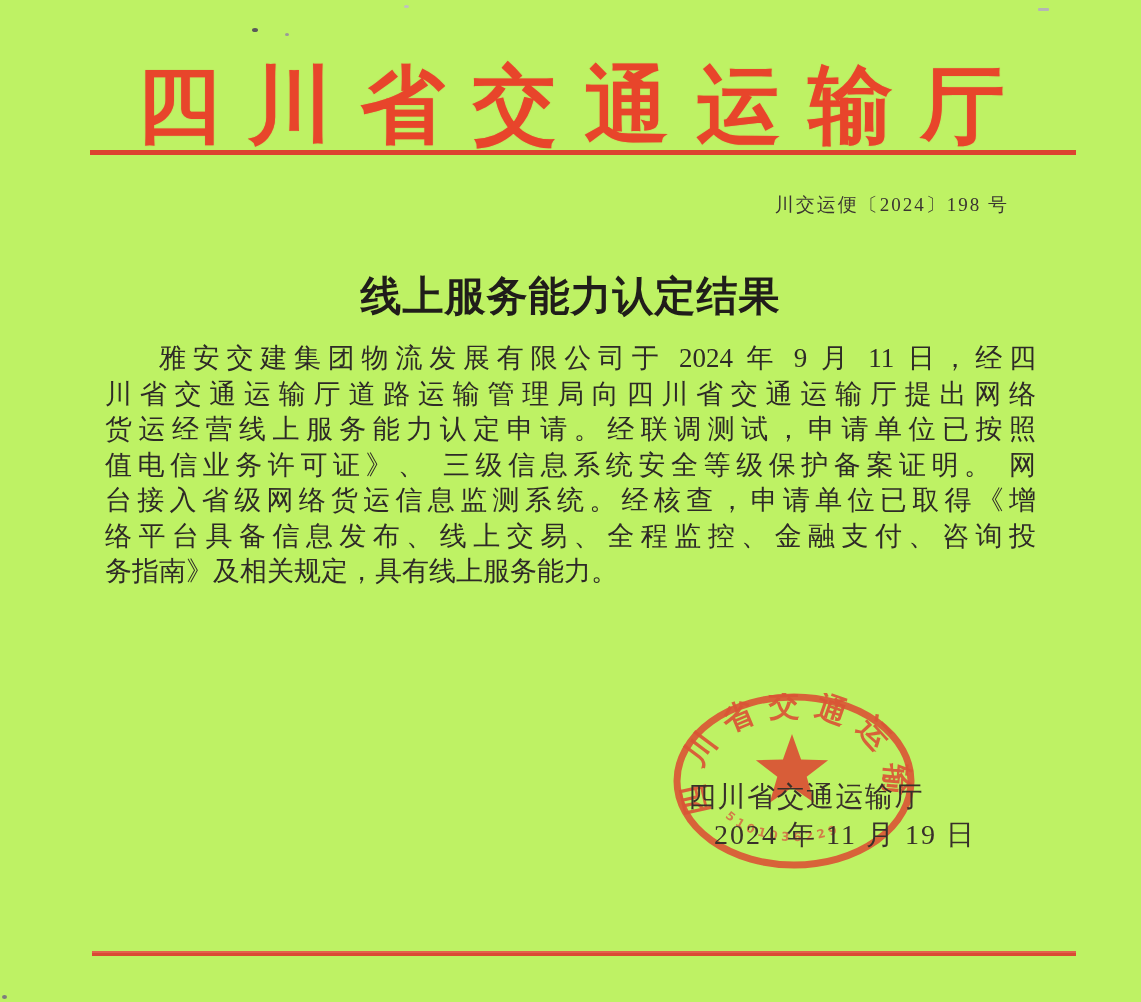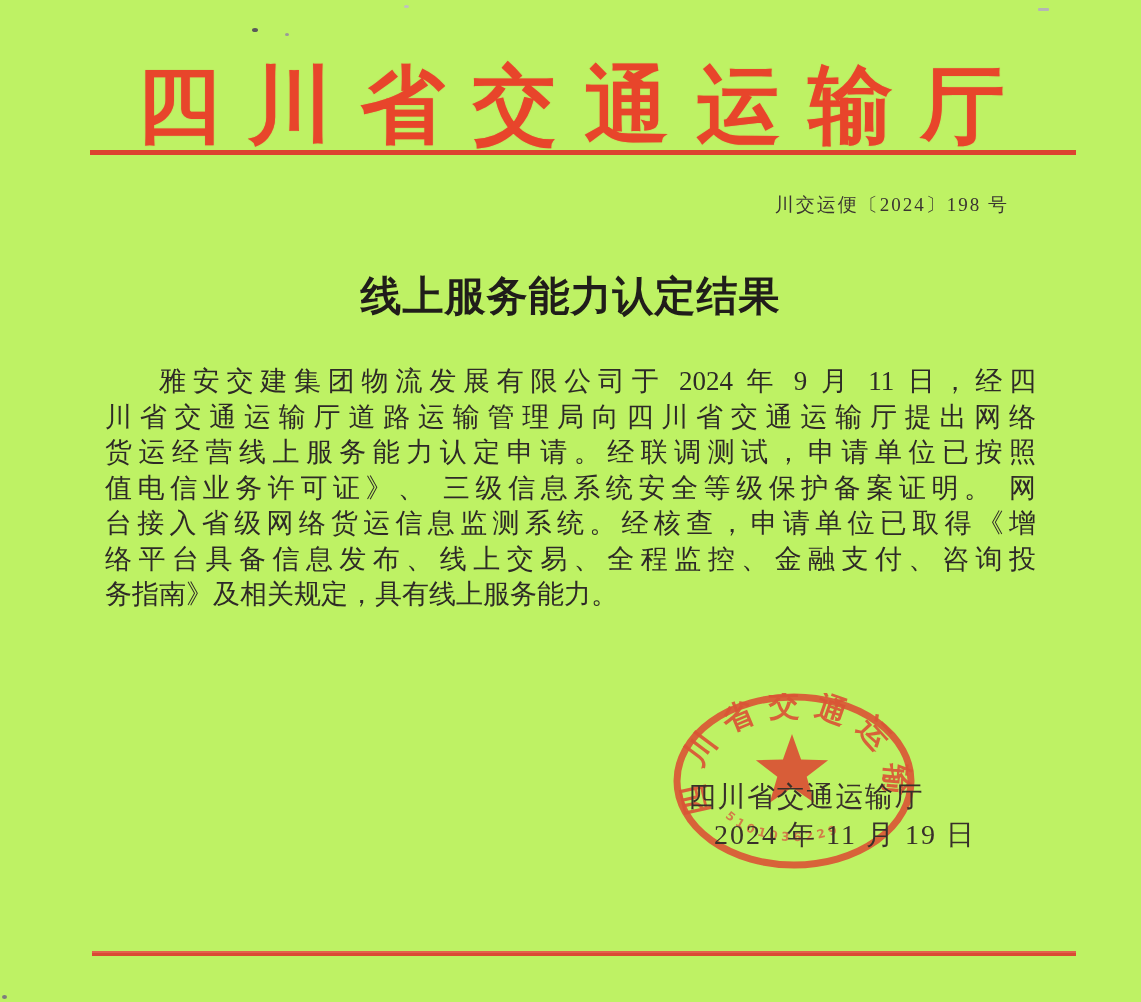--- a/index.html
+++ b/index.html
@@ -84,21 +84,21 @@
     font-size: 27px;
     line-height: 35.5px;
     color: var(--text-dark);
   }
   .body-text p {
     text-align: justify;
     text-align-last: justify;
     text-justify: inter-character;
     white-space: nowrap;
   }
-  .body-text p.first { text-indent: 54px; margin-top: 23px; }
+  .body-text p.first { text-indent: 54px; }
   .body-text p.last {
     text-align: right;
     text-align-last: left;
     white-space: normal;
   }
 
   
   .seal {
     position: absolute;
     left: 668px;

